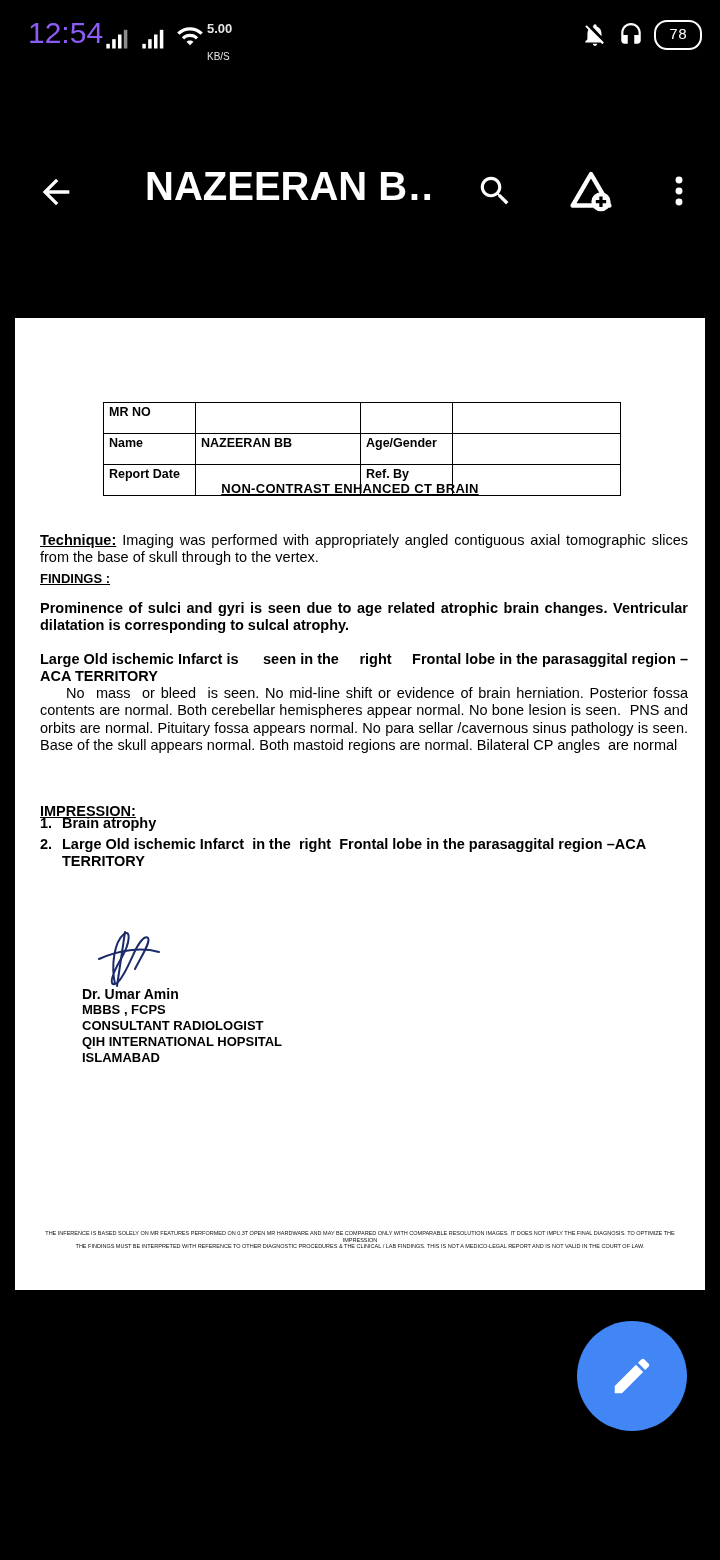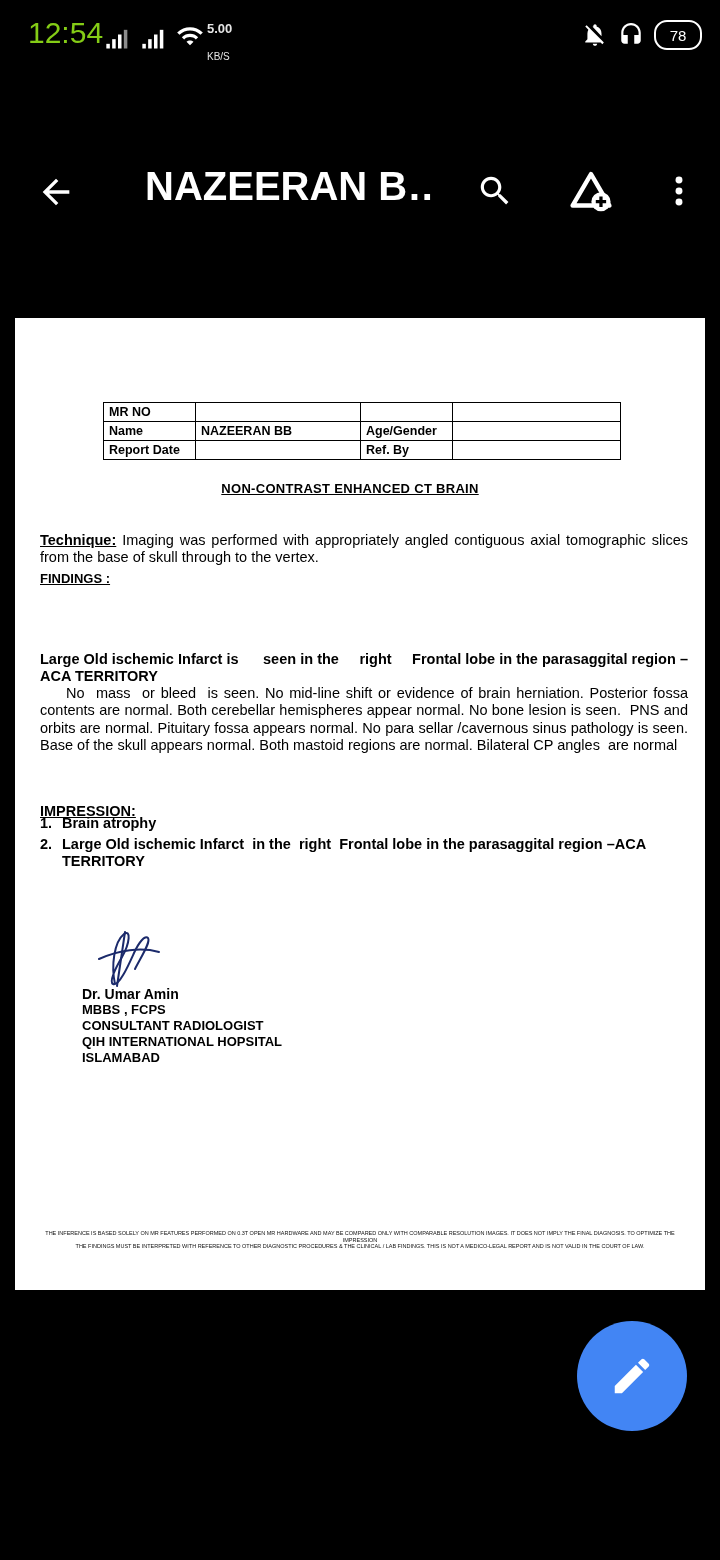--- a/index.html
+++ b/index.html
@@ -1,43 +1,43 @@
 <!DOCTYPE html>
 <html><head>
 <meta charset="utf-8">
 <style>
   html,body{margin:0;padding:0;background:#000;}
   .screen{position:relative;width:720px;height:1560px;background:#000;overflow:hidden;
           font-family:"Liberation Sans","DejaVu Sans",sans-serif;}
   
   .status-bar{position:absolute;left:0;top:0;width:720px;height:72px;}
-  .status-time{position:absolute;left:28px;top:16px;font-size:30px;color:#84cc16;font-weight:400;}
+  .status-time{position:absolute;left:28px;top:16px;font-size:30px;color:#8b5cf6;font-weight:400;}
   .sig1{position:absolute;left:104px;top:24px;}
   .sig2{position:absolute;left:140px;top:24px;}
   .wifi{position:absolute;left:176px;top:22px;}
   .net-speed{position:absolute;left:207px;top:22px;color:#e5e5e5;line-height:1;}
   .net-speed .spd{display:block;font-size:13px;font-weight:bold;}
   .net-speed .unit{display:block;font-size:10px;margin-top:17px;}
   .status-right{position:absolute;right:18px;top:20px;display:flex;align-items:center;gap:10px;}
   .battery{width:44px;height:26px;border:2px solid #fff;border-radius:13px;color:#fff;
-           font-size:15px;display:flex;align-items:center;justify-content:center;font-weight:400;}
+           font-size:15px;display:flex;align-items:center;justify-content:center;font-weight:400;font-family:Liberation Mono, monospace;}
   
   .toolbar{position:absolute;left:0;top:78px;width:704px;height:74px;}
   .back-btn{position:absolute;left:36px;top:94px;width:40px;height:40px;background:none;border:none;padding:0;cursor:pointer;}
   .app-title{position:absolute;left:145px;top:86px;width:290px;font-size:40px;font-weight:bold;color:#fff;
              white-space:nowrap;overflow:hidden;}
   .icon-btn{position:absolute;background:none;border:none;padding:0;cursor:pointer;}
   .search-btn{left:476px;top:94px;}
   .drive-btn{left:568px;top:90px;}
   .overflow-btn{left:660px;top:94px;}
   
   .page{position:absolute;left:15px;top:318px;width:690px;height:972px;background:#fff;color:#000;}
   .report-table{position:absolute;left:88px;top:84px;border-collapse:collapse;table-layout:fixed;}
   .report-table td{border:1px solid #000;height:18px;font-size:12.5px;font-weight:bold;
-                   padding:0 0 0 5px;vertical-align:middle;}
+                   padding:0 0 12px 5px;vertical-align:middle;}
   .report-title{position:absolute;left:0;top:163px;width:670px;text-align:center;font-size:13px;
                 font-weight:bold;text-decoration:underline;letter-spacing:.3px;}
   .p{position:absolute;left:25px;width:648px;font-size:14.5px;line-height:17.5px;text-align:justify;}
   .b{font-weight:bold;}
   .u{text-decoration:underline;}
   .pre{white-space:pre-wrap;}
   .tech{top:199px;}
   .findings-label{top:252px;font-size:13px;}
   .para1{top:267px;}
   .para2{top:318px;}
@@ -156,20 +156,21 @@
       </tr>
     </tbody>
       </table>
 
     <div class="report-title">NON-CONTRAST ENHANCED CT BRAIN</div>
 
     <p class="p tech"><span class="b u">Technique:</span><span> Imaging was performed with appropriately angled contiguous axial tomographic slices from the base of skull through to the vertex.</span></p>
 
     <div class="p b u findings-label">FINDINGS :</div>
 
+    <p class="p b para1">Prominence of sulci and gyri is seen due to age related atrophic brain changes. Ventricular dilatation is corresponding to sulcal atrophy.</p>
 
     <p class="p b pre para2">Large Old ischemic Infarct is      seen in the     right     Frontal lobe in the parasaggital region –ACA TERRITORY</p>
 
     <p class="p pre para3">No  mass  or bleed  is seen. No mid-line shift or evidence of brain herniation. Posterior fossa contents are normal. Both cerebellar hemispheres appear normal. No bone lesion is seen.  PNS and  orbits are normal. Pituitary fossa appears normal. No para sellar /cavernous sinus pathology is seen. Base of the skull appears normal. Both mastoid regions are normal. Bilateral CP angles  are normal</p>
 
     <div class="p b u impression-label">IMPRESSION:</div>
 
     <div class="impress-list">
       <div class="impress-item">
         <span class="num">1.</span>

